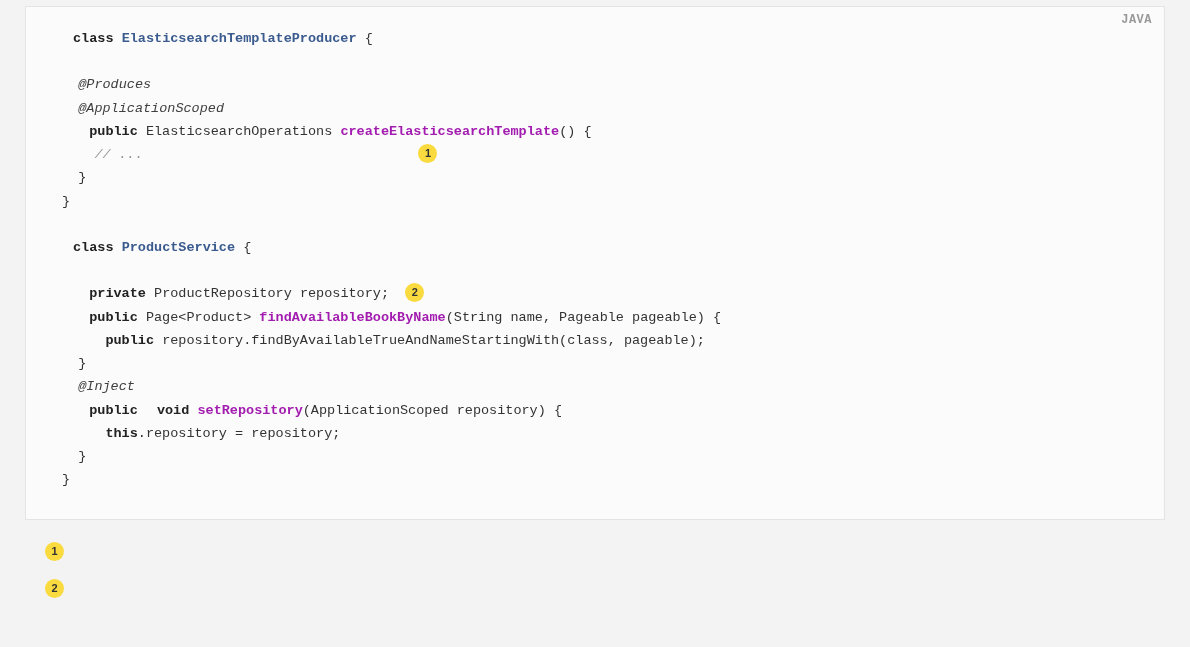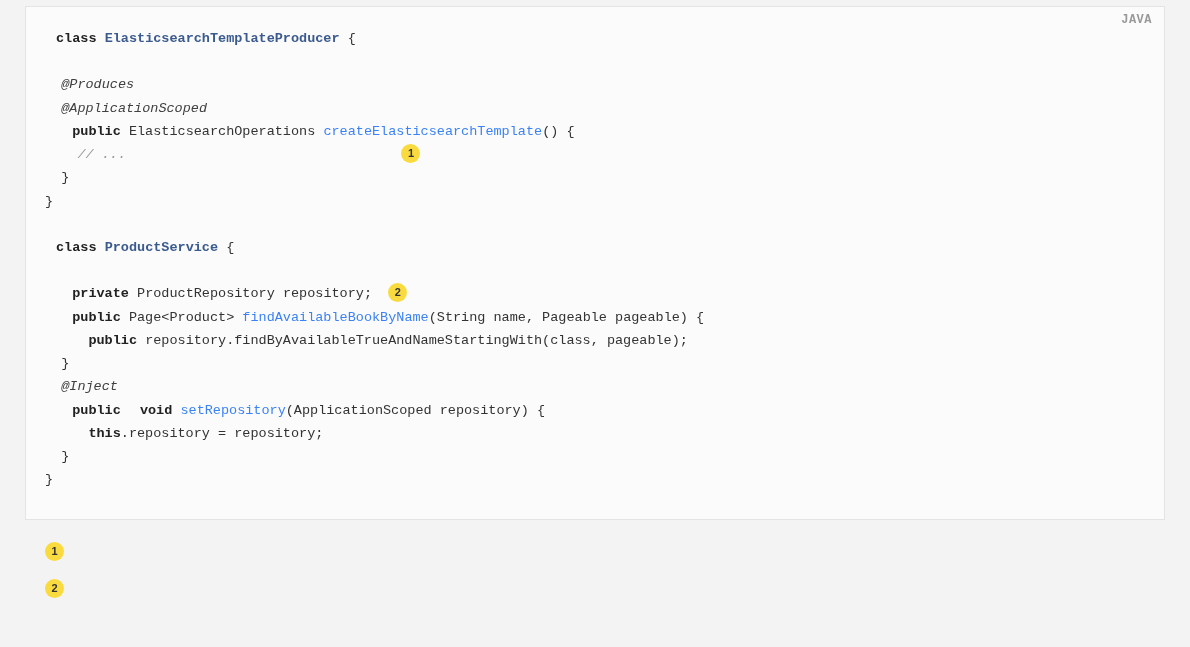--- a/index.html
+++ b/index.html
@@ -7,21 +7,21 @@
       background: #f3f3f3;
       font-family: -apple-system, BlinkMacSystemFont, "Segoe UI", Helvetica, Arial, sans-serif;
       padding: 0;
       width: 1190px;
     }
     .code-block {
       background: #fbfbfb;
       border: 1px solid #e4e4e4;
       margin: 6px 25px 0 25px;
       position: relative;
-      padding: 20px 28px 28px 19px;
+      padding: 20px 28px 28px 36px;
     }
     .lang-badge {
       position: absolute;
       top: 6px;
       right: 12px;
       font-size: 12px;
       font-weight: 700;
       color: #999;
       letter-spacing: 0.5px;
       font-family: "SFMono-Regular", Consolas, "Liberation Mono", Menlo, monospace;
@@ -30,21 +30,21 @@
       font-family: "SFMono-Regular", Consolas, "Liberation Mono", Menlo, monospace;
       font-size: 13.5px;
       line-height: 1.72;
       color: #333;
       white-space: pre;
       overflow: visible;
     }
     .kw { font-weight: 700; color: #222; margin-left: 11px; }
     .type { color: #3b5b8f; font-weight: 700; }
     .ann { color: #404040; font-style: italic; }
-    .method { color: #3b82f6; font-weight: 400; }
+    .method { color: #a21caf; font-weight: 700; }
     .cmt { color: #9a9a9a; font-style: italic; }
     .callout {
       display: inline-block;
       width: 19px;
       height: 19px;
       line-height: 19px;
       text-align: center;
       background: #fadb3f;
       color: #333;
       border-radius: 50%;

